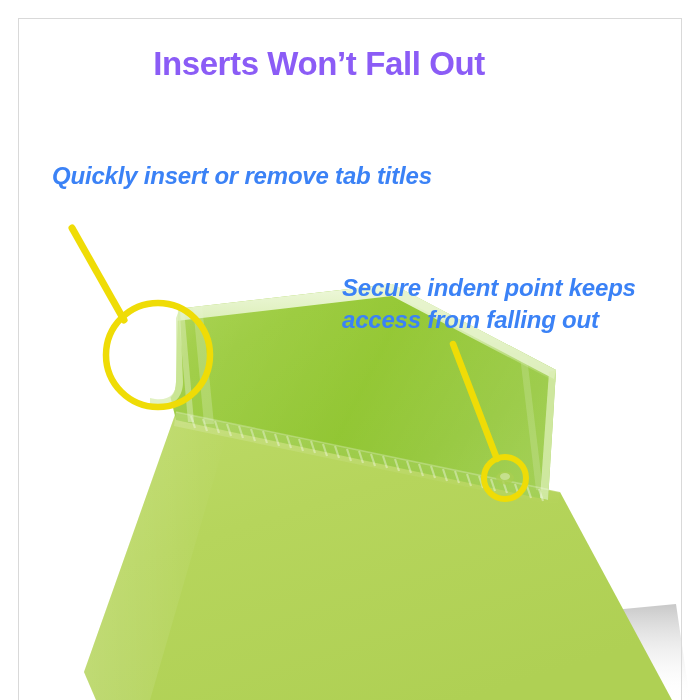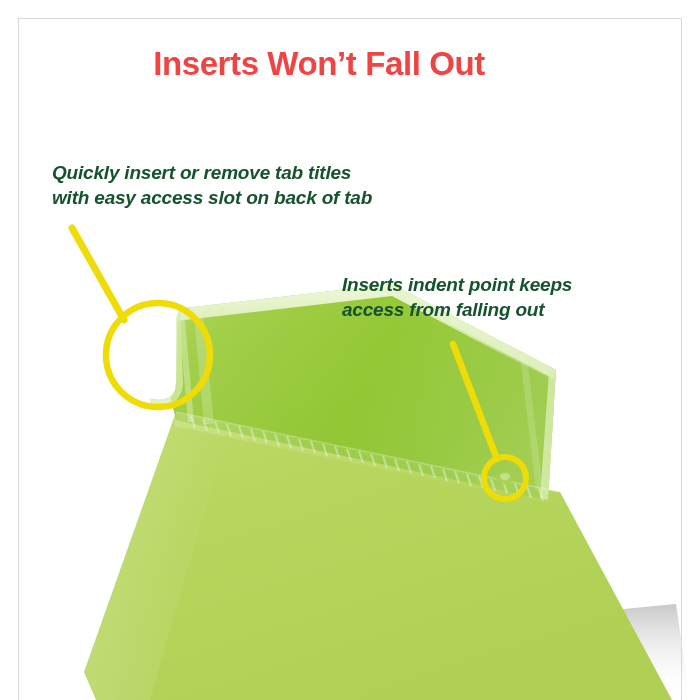--- a/index.html
+++ b/index.html
@@ -34,31 +34,31 @@
   
   .headline {
     position: absolute;
     left: 0;
     top: 46px;
     width: 638px;
     text-align: center;
     font-size: 33px;
     font-weight: bold;
     letter-spacing: -0.4px;
-    color: #ef4444;
+    color: #8b5cf6;
     line-height: 1.12;
     white-space: nowrap;
   }
   
   .caption {
     position: absolute;
     font-style: italic;
     font-weight: bold;
-    color: #14532d;
-    font-size: 19px;
+    color: #3b82f6;
+    font-size: 24px;
     line-height: 1.34;
     letter-spacing: -0.2px;
   }
   .caption .line { display: block; white-space: nowrap; }
   #caption-left  { left: 52px;  top: 160px; }
   #caption-right { left: 342px; top: 272px; }
 
   
   .photo-stage {
     position: absolute;
@@ -235,22 +235,21 @@
     <g>
       <line x1="453" y1="344" x2="497" y2="459" stroke="#efdc06" stroke-width="6.5" stroke-linecap="round"></line>
       <circle cx="505" cy="478" r="21" fill="none" stroke="#efdc06" stroke-width="6"></circle>
     </g>
   </svg>
 
   <div class="headline">Inserts Won’t Fall Out</div>
 
   <div class="caption" id="caption-left">
     <span class="line">Quickly insert or remove tab titles</span>
-    <span class="line">with easy access slot on back of tab</span>
   </div>
 
   <div class="caption" id="caption-right">
-    <span class="line">Inserts indent point keeps</span>
+    <span class="line">Secure indent point keeps</span>
     <span class="line">access from falling out</span>
   </div>
 
   <div class="card-frame"></div>
 </div>
 
 </body></html>

